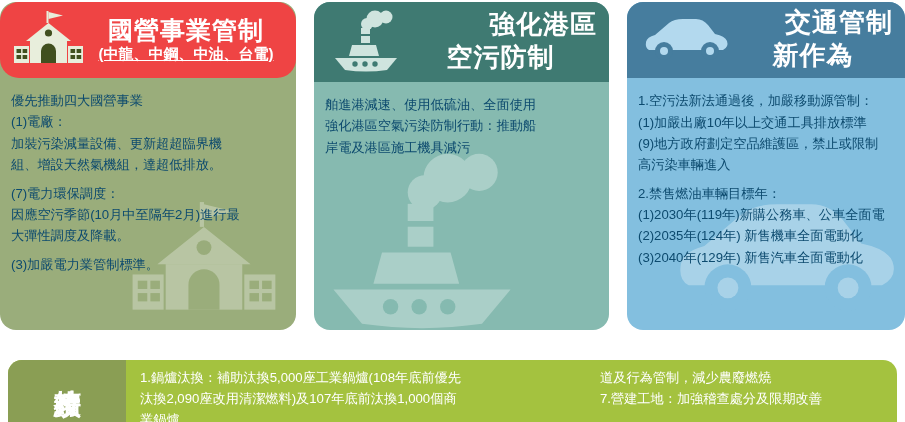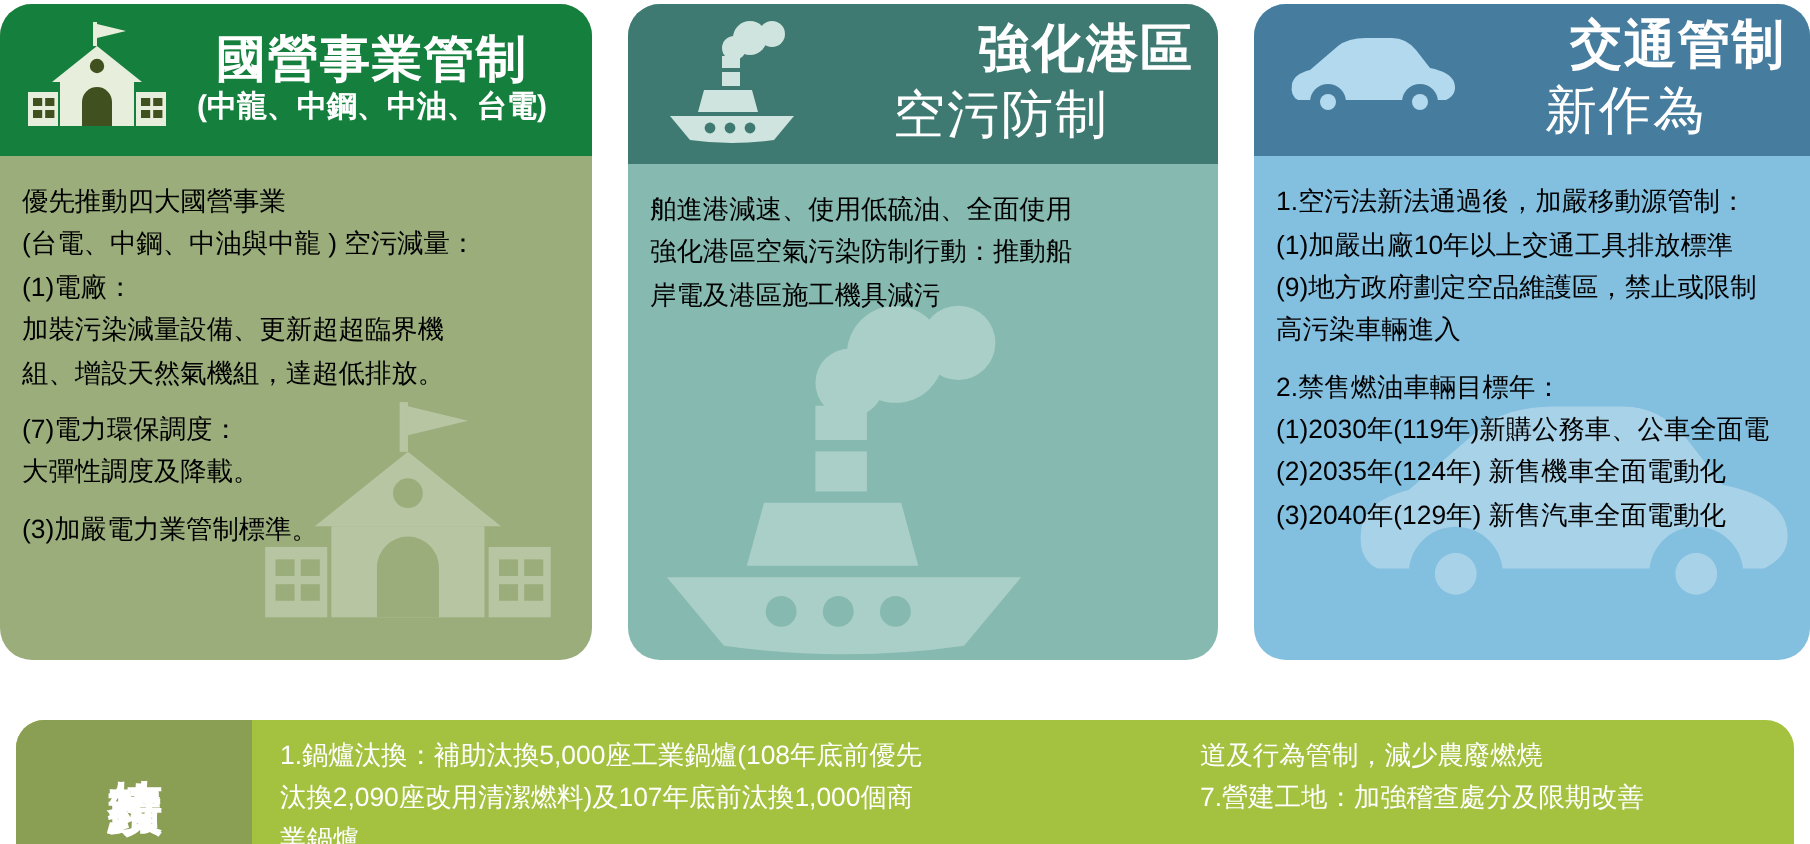--- a/index.html
+++ b/index.html
@@ -49,21 +49,21 @@
 
   .card-header {
     position: relative;
     z-index: 3;
     display: flex;
     align-items: center;
     flex: 0 0 auto;
     padding: 6px 8px 8px 10px;
     min-height: 76px;
   }
-  .card-1 .card-header { background: #15803d; }
+  .card-1 .card-header { background: #ef4444; border-radius: 19px; }
   .card-2 .card-header { background: #3f7a72; }
   .card-3 .card-header { background: #467d9e; }
 
   .header-icon {
     flex: 0 0 auto;
     display: flex;
     align-items: center;
     justify-content: center;
   }
   .card-1 .header-icon { width: 78px; height: 62px; }
@@ -82,36 +82,37 @@
     font-weight: bold;
     letter-spacing: 1px;
     white-space: nowrap;
   }
   .header-sub {
     font-size: 15px;
     font-weight: bold;
     letter-spacing: 0px;
     margin-top: 2px;
     white-space: nowrap;
+    text-decoration: underline;
   }
   .card-2 .header-title, .card-3 .header-title { font-size: 26px; text-align: right; }
   .header-title-2 {
     font-size: 26px;
-    font-weight: normal;
+    font-weight: bold;
     letter-spacing: 1px;
     margin-top: 4px;
     white-space: nowrap;
   }
 
   .card-body {
     position: relative;
     z-index: 3;
     flex: 1 1 auto;
     padding: 12px 11px 8px 11px;
-    color: #000000;
+    color: #0c4a6e;
     font-size: 13.2px;
     line-height: 1.62;
   }
   .card-body p { margin: 0; }
   .card-body .gap { height: 7px; }
 
   .watermark {
     position: absolute;
     z-index: 1;
     opacity: 0.30;
@@ -202,26 +203,26 @@
             </g>
           </svg>
         </div>
         <div class="header-text">
           <div class="header-title">國營事業管制</div>
           <div class="header-sub">(中龍、中鋼、中油、台電)</div>
         </div>
       </div>
       <div class="card-body">
         <p>優先推動四大國營事業</p>
-        <p>(台電、中鋼、中油與中龍 ) 空污減量：</p>
         <p>(1)電廠：</p>
         <p>加裝污染減量設備、更新超超臨界機</p>
         <p>組、增設天然氣機組，達超低排放。</p>
         <div class="gap"></div>
         <p>(7)電力環保調度：</p>
+        <p>因應空污季節(10月中至隔年2月)進行最</p>
         <p>大彈性調度及降載。</p>
         <div class="gap"></div>
         <p>(3)加嚴電力業管制標準。</p>
       </div>
       <div class="watermark wm-1">
         <svg width="150" height="120" viewBox="0 0 72 58">
           <g fill="#ffffff">
             <rect x="33.5" y="1" width="2" height="12"></rect>
             <path d="M35.5 2 L50 5.5 L35.5 9 Z"></path>
             <path d="M35.5 13 L58 31 L13 31 Z"></path>

